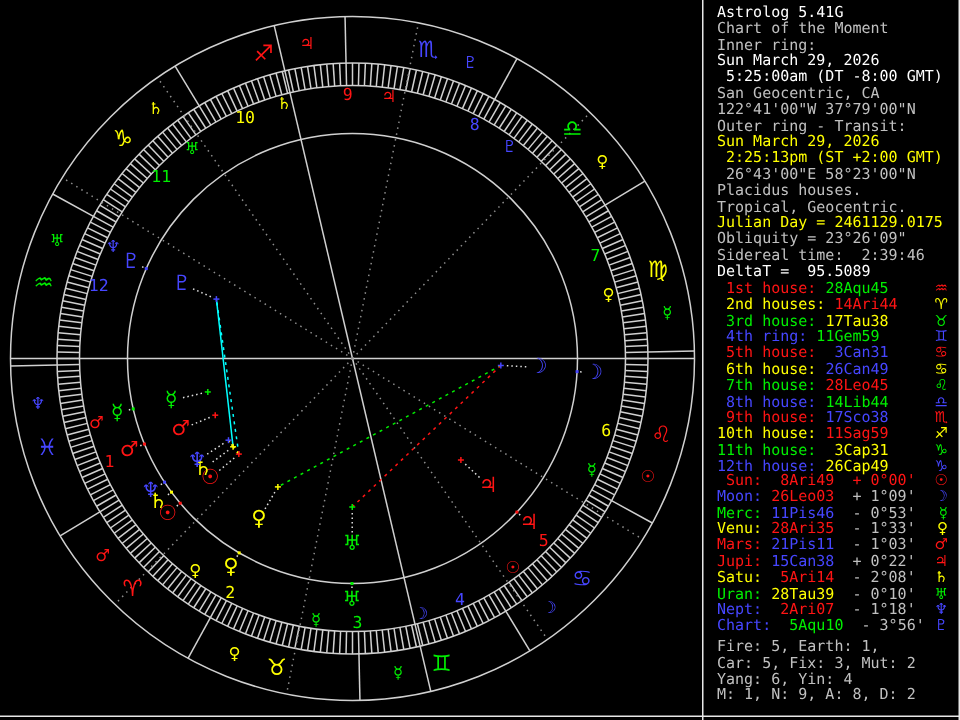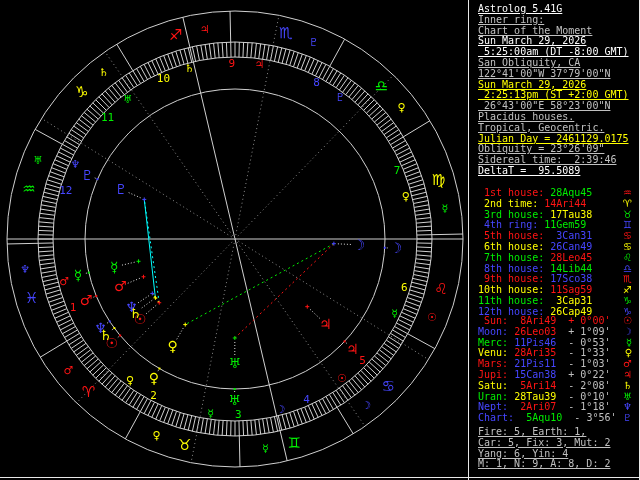--- a/index.html
+++ b/index.html
@@ -2,21 +2,21 @@
 <html><head>
 <meta charset="utf-8">
 <style>
   html,body{margin:0;padding:0;background:#000;}
   body{width:640px;height:480px;position:relative;overflow:hidden;
        font-family:"DejaVu Sans Mono",monospace;}
   #wheel{position:absolute;left:0;top:0;}
   .panel{position:absolute;left:470px;top:0;width:170px;height:480px;}
   .block{position:absolute;left:0;width:170px;}
   .iline,.row{font:10px/10.8px "DejaVu Sans Mono",monospace;white-space:pre;
-              padding-left:8px;padding-right:8px;text-decoration:underline;}
+              padding-left:8px;padding-right:8px;}
   .row{display:flex;}
   .row .sp{flex:1;}
   .row .gly{font-family:"DejaVu Sans",sans-serif;font-size:10px;}
   .vline{position:absolute;left:468px;top:0;width:1px;height:480px;background:#e8e8e8;}
   .hline{position:absolute;left:0;top:477px;width:640px;height:1px;background:#e8e8e8;}
   .rline{position:absolute;left:639px;top:0;width:1px;height:480px;background:#e8e8e8;}
 </style>
 </head>
 <body>
 
@@ -460,39 +460,40 @@
     <line x1="140.60240805708423" y1="197.79205616172092" x2="128.68814887982302" y2="192.59105354135562" stroke="#e0e0e0" stroke-width="1" stroke-dasharray="1,2"></line>
     <text x="121.3562970784315" y="189.39043654420772" fill="#4646ff" font-size="14" font-family="&quot;DejaVu Sans&quot;, sans-serif" text-anchor="middle" dominant-baseline="central">♇</text>
     <rect x="96.493237345257" y="178.06761956828194" width="2" height="2" fill="#4646ff"></rect>
     <line x1="95.65981384319377" y1="178.2685211625257" x2="92.9096785900989" y2="177.06987355389134" stroke="#e0e0e0" stroke-width="1" stroke-dasharray="1,2"></line>
     <text x="87.4094080839092" y="174.67257833662262" fill="#4646ff" font-size="14" font-family="&quot;DejaVu Sans&quot;, sans-serif" text-anchor="middle" dominant-baseline="central">♇</text>
   </svg>
 
 <div class="panel">
   <div id="info-lines" class="block" style="top:4px">
       <div class="iline" style="color: rgb(255, 255, 255);">Astrolog 5.41G</div>
+      <div class="iline" style="color: rgb(192, 192, 192);">Chart of the Moment</div>
       <div class="iline" style="color: rgb(192, 192, 192);">Inner ring:</div>
-      <div class="iline" style="color: rgb(192, 192, 192);">Chart of the Moment</div>
       <div class="iline" style="color: rgb(255, 255, 255);">Sun March 29, 2026</div>
       <div class="iline" style="color: rgb(255, 255, 255);"> 5:25:00am (DT -8:00 GMT)</div>
-      <div class="iline" style="color: rgb(192, 192, 192);">San Obliquity, CA</div>
+      <div class="iline" style="color: rgb(192, 192, 192);">San Geocentric, CA</div>
       <div class="iline" style="color: rgb(192, 192, 192);">122°41'00"W 37°79'00"N</div>
+      <div class="iline" style="color: rgb(192, 192, 192);">Outer ring - Transit:</div>
       <div class="iline" style="color: rgb(255, 255, 0);">Sun March 29, 2026</div>
       <div class="iline" style="color: rgb(255, 255, 0);"> 2:25:13pm (ST +2:00 GMT)</div>
       <div class="iline" style="color: rgb(192, 192, 192);"> 26°43'00"E 58°23'00"N</div>
       <div class="iline" style="color: rgb(192, 192, 192);">Placidus houses.</div>
       <div class="iline" style="color: rgb(192, 192, 192);">Tropical, Geocentric.</div>
       <div class="iline" style="color: rgb(255, 255, 0);">Julian Day = 2461129.0175</div>
       <div class="iline" style="color: rgb(192, 192, 192);">Obliquity = 23°26'09"</div>
       <div class="iline" style="color: rgb(192, 192, 192);">Sidereal time:  2:39:46</div>
       <div class="iline" style="color: rgb(255, 255, 255);">DeltaT =  95.5089</div>
     </div>
   <div id="house-list" class="block" style="top:188px">
       <div class="row"><span style="color: rgb(255, 20, 20);"> 1st house: </span><span style="color: rgb(0, 238, 0);">28Aqu45</span><span class="sp"></span><span class="gly" style="color: rgb(255, 20, 20);">♒</span></div>
-      <div class="row"><span style="color: rgb(255, 255, 0);"> 2nd time: </span><span style="color: rgb(255, 20, 20);">14Ari44</span><span class="sp"></span><span class="gly" style="color: rgb(255, 255, 0);">♈</span></div>
+      <div class="row"><span style="color: rgb(255, 255, 0);"> 2nd houses: </span><span style="color: rgb(255, 20, 20);">14Ari44</span><span class="sp"></span><span class="gly" style="color: rgb(255, 255, 0);">♈</span></div>
       <div class="row"><span style="color: rgb(0, 238, 0);"> 3rd house: </span><span style="color: rgb(255, 255, 0);">17Tau38</span><span class="sp"></span><span class="gly" style="color: rgb(0, 238, 0);">♉</span></div>
       <div class="row"><span style="color: rgb(70, 70, 255);"> 4th ring: </span><span style="color: rgb(0, 238, 0);">11Gem59</span><span class="sp"></span><span class="gly" style="color: rgb(70, 70, 255);">♊</span></div>
       <div class="row"><span style="color: rgb(255, 20, 20);"> 5th house: </span><span style="color: rgb(70, 70, 255);"> 3Can31</span><span class="sp"></span><span class="gly" style="color: rgb(255, 20, 20);">♋</span></div>
       <div class="row"><span style="color: rgb(255, 255, 0);"> 6th house: </span><span style="color: rgb(70, 70, 255);">26Can49</span><span class="sp"></span><span class="gly" style="color: rgb(255, 255, 0);">♋</span></div>
       <div class="row"><span style="color: rgb(0, 238, 0);"> 7th house: </span><span style="color: rgb(255, 20, 20);">28Leo45</span><span class="sp"></span><span class="gly" style="color: rgb(0, 238, 0);">♌</span></div>
       <div class="row"><span style="color: rgb(70, 70, 255);"> 8th house: </span><span style="color: rgb(0, 238, 0);">14Lib44</span><span class="sp"></span><span class="gly" style="color: rgb(70, 70, 255);">♎</span></div>
       <div class="row"><span style="color: rgb(255, 20, 20);"> 9th house: </span><span style="color: rgb(70, 70, 255);">17Sco38</span><span class="sp"></span><span class="gly" style="color: rgb(255, 20, 20);">♏</span></div>
       <div class="row"><span style="color: rgb(255, 255, 0);">10th house: </span><span style="color: rgb(255, 20, 20);">11Sag59</span><span class="sp"></span><span class="gly" style="color: rgb(255, 255, 0);">♐</span></div>
       <div class="row"><span style="color: rgb(0, 238, 0);">11th house: </span><span style="color: rgb(255, 255, 0);"> 3Cap31</span><span class="sp"></span><span class="gly" style="color: rgb(0, 238, 0);">♑</span></div>
       <div class="row"><span style="color: rgb(70, 70, 255);">12th house: </span><span style="color: rgb(255, 255, 0);">26Cap49</span><span class="sp"></span><span class="gly" style="color: rgb(70, 70, 255);">♑</span></div>

